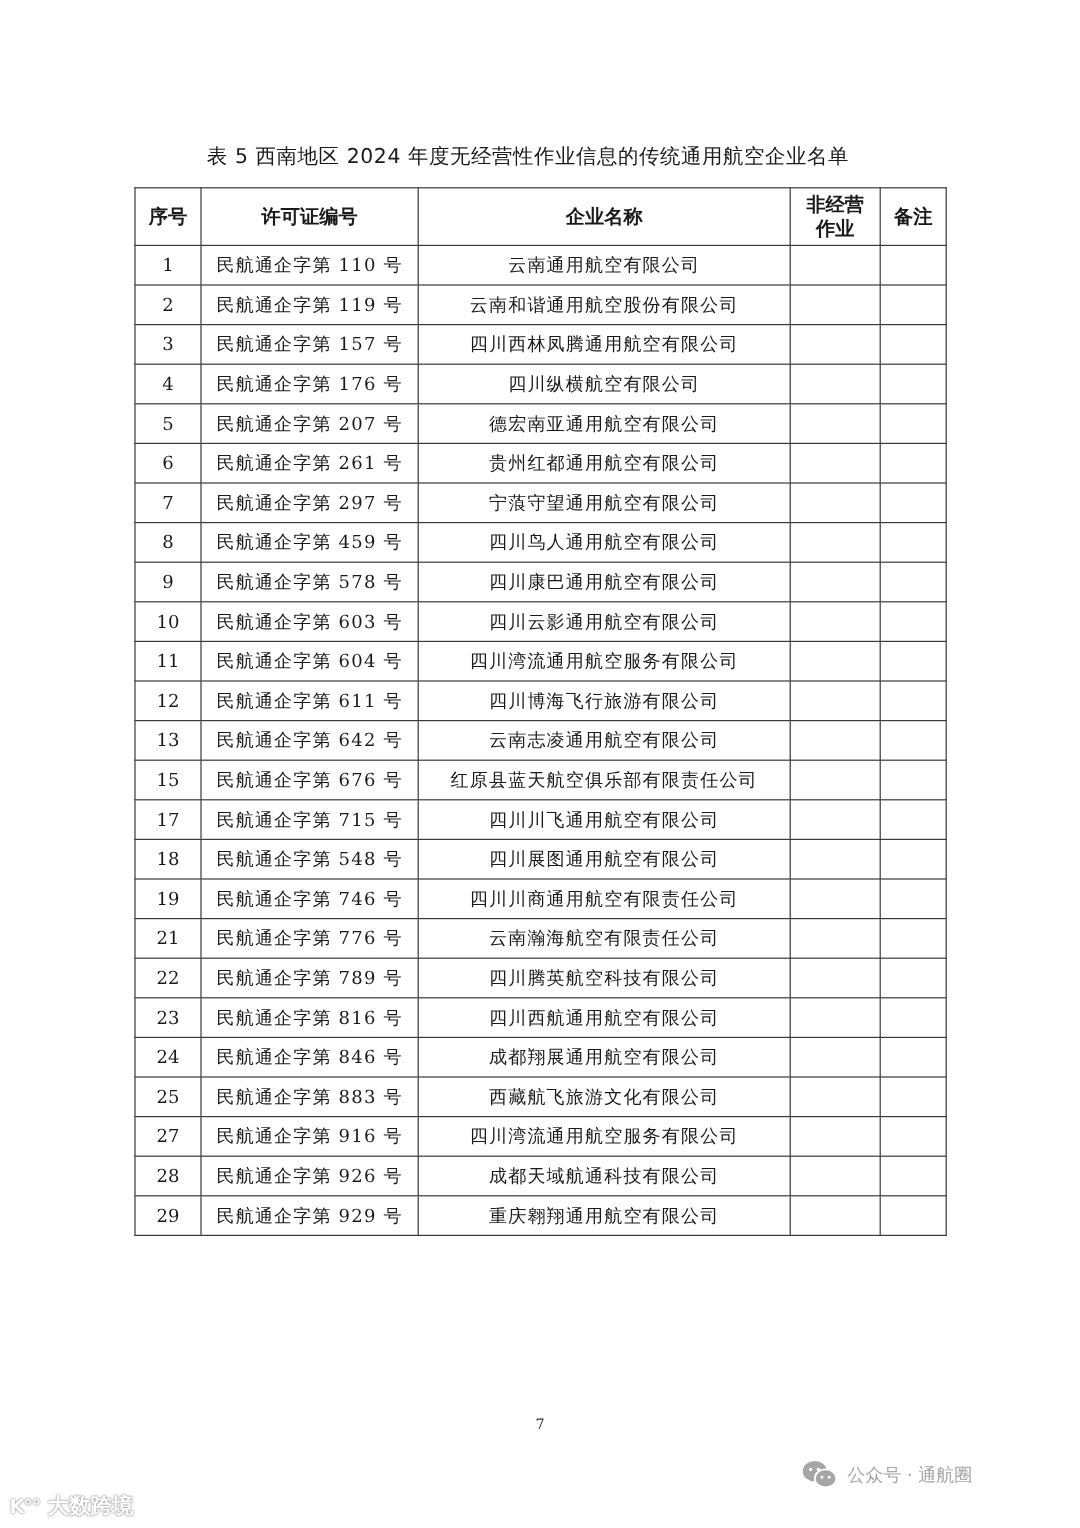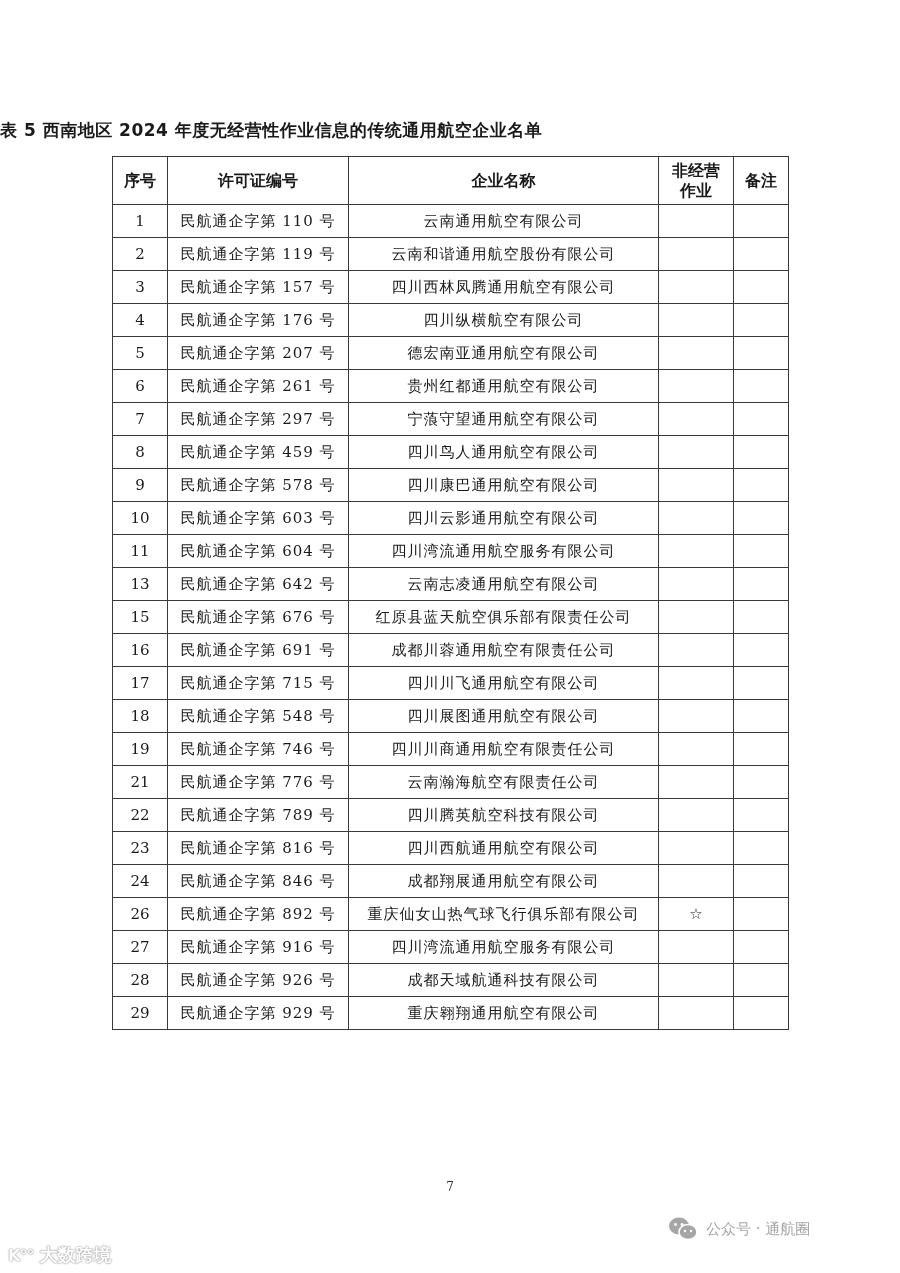--- a/index.html
+++ b/index.html
@@ -2,21 +2,21 @@
 <html><head>
   <meta charset="utf-8">
   <style>
     html, body { margin: 0; padding: 0; }
     body {
       width: 900px; height: 1273px; background: #ffffff; position: relative;
       font-family: "DejaVu Serif", "Liberation Serif", serif; color: #1a1a1a; overflow: hidden;
     }
     .title {
       position: absolute; left: 0; width: 880px; top: 119px;
-      text-align: left; font-size: 17px; font-weight: bold; letter-spacing: 0.5px;
+      text-align: center; font-size: 17px; font-weight: normal; letter-spacing: 0.5px;
       font-family: "DejaVu Sans", "Liberation Sans", sans-serif;
     }
     table.list {
       position: absolute; left: 112px; top: 156px; width: 676px;
       border-collapse: collapse; table-layout: fixed; padding-left: 12px;
     }
     table.list th, table.list td {
       border: 1px solid #3a3a3a; text-align: center; padding: 0;
       font-size: 15px; white-space: nowrap; overflow: hidden;
     }
@@ -143,41 +143,41 @@
         <td></td>
       </tr>
       <tr>
         <td>11</td>
         <td class="lic">民航通企字第 604 号</td>
         <td class="name">四川湾流通用航空服务有限公司</td>
         <td class="mark"></td>
         <td></td>
       </tr>
       <tr>
+        <td>12</td>
+        <td class="lic">民航通企字第 611 号</td>
+        <td class="name">四川博海飞行旅游有限公司</td>
+        <td class="mark"></td>
+        <td></td>
+      </tr>
+      <tr>
         <td>13</td>
         <td class="lic">民航通企字第 642 号</td>
         <td class="name">云南志凌通用航空有限公司</td>
         <td class="mark"></td>
         <td></td>
       </tr>
       <tr>
         <td>15</td>
         <td class="lic">民航通企字第 676 号</td>
         <td class="name">红原县蓝天航空俱乐部有限责任公司</td>
         <td class="mark"></td>
         <td></td>
       </tr>
       <tr>
-        <td>16</td>
-        <td class="lic">民航通企字第 691 号</td>
-        <td class="name">成都川蓉通用航空有限责任公司</td>
-        <td class="mark"></td>
-        <td></td>
-      </tr>
-      <tr>
         <td>17</td>
         <td class="lic">民航通企字第 715 号</td>
         <td class="name">四川川飞通用航空有限公司</td>
         <td class="mark"></td>
         <td></td>
       </tr>
       <tr>
         <td>18</td>
         <td class="lic">民航通企字第 548 号</td>
         <td class="name">四川展图通用航空有限公司</td>
@@ -213,24 +213,24 @@
         <td></td>
       </tr>
       <tr>
         <td>24</td>
         <td class="lic">民航通企字第 846 号</td>
         <td class="name">成都翔展通用航空有限公司</td>
         <td class="mark"></td>
         <td></td>
       </tr>
       <tr>
-        <td>26</td>
-        <td class="lic">民航通企字第 892 号</td>
-        <td class="name">重庆仙女山热气球飞行俱乐部有限公司</td>
-        <td class="mark">☆</td>
+        <td>25</td>
+        <td class="lic">民航通企字第 883 号</td>
+        <td class="name">西藏航飞旅游文化有限公司</td>
+        <td class="mark"></td>
         <td></td>
       </tr>
       <tr>
         <td>27</td>
         <td class="lic">民航通企字第 916 号</td>
         <td class="name">四川湾流通用航空服务有限公司</td>
         <td class="mark"></td>
         <td></td>
       </tr>
       <tr>

